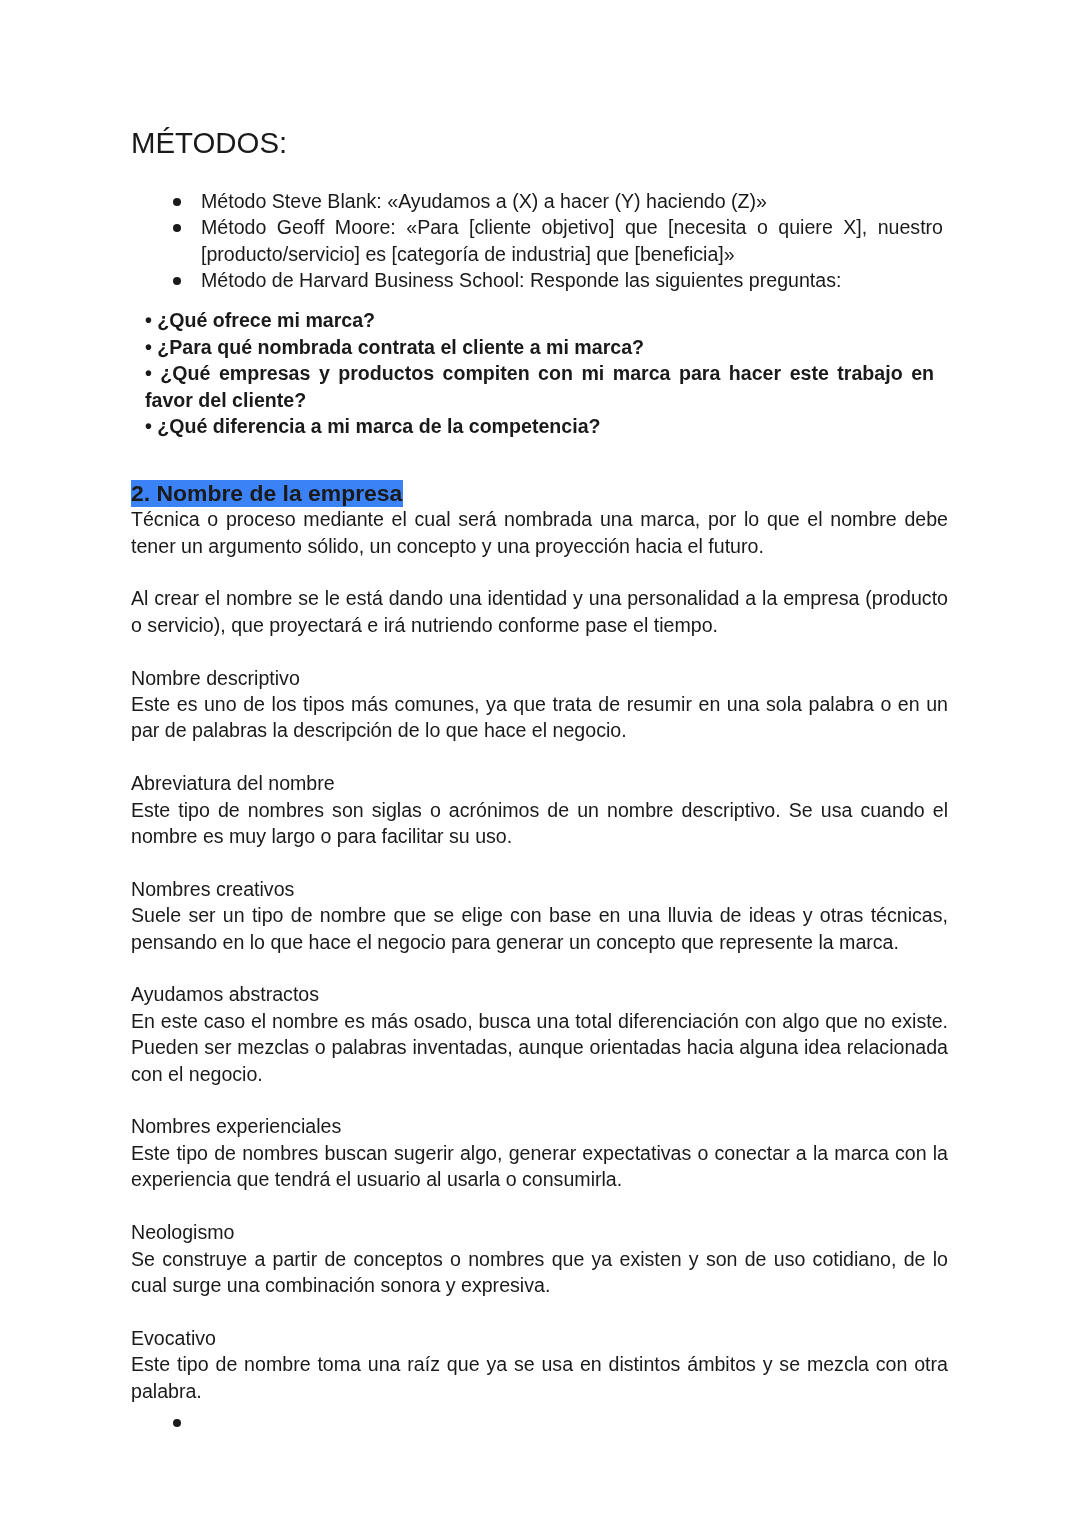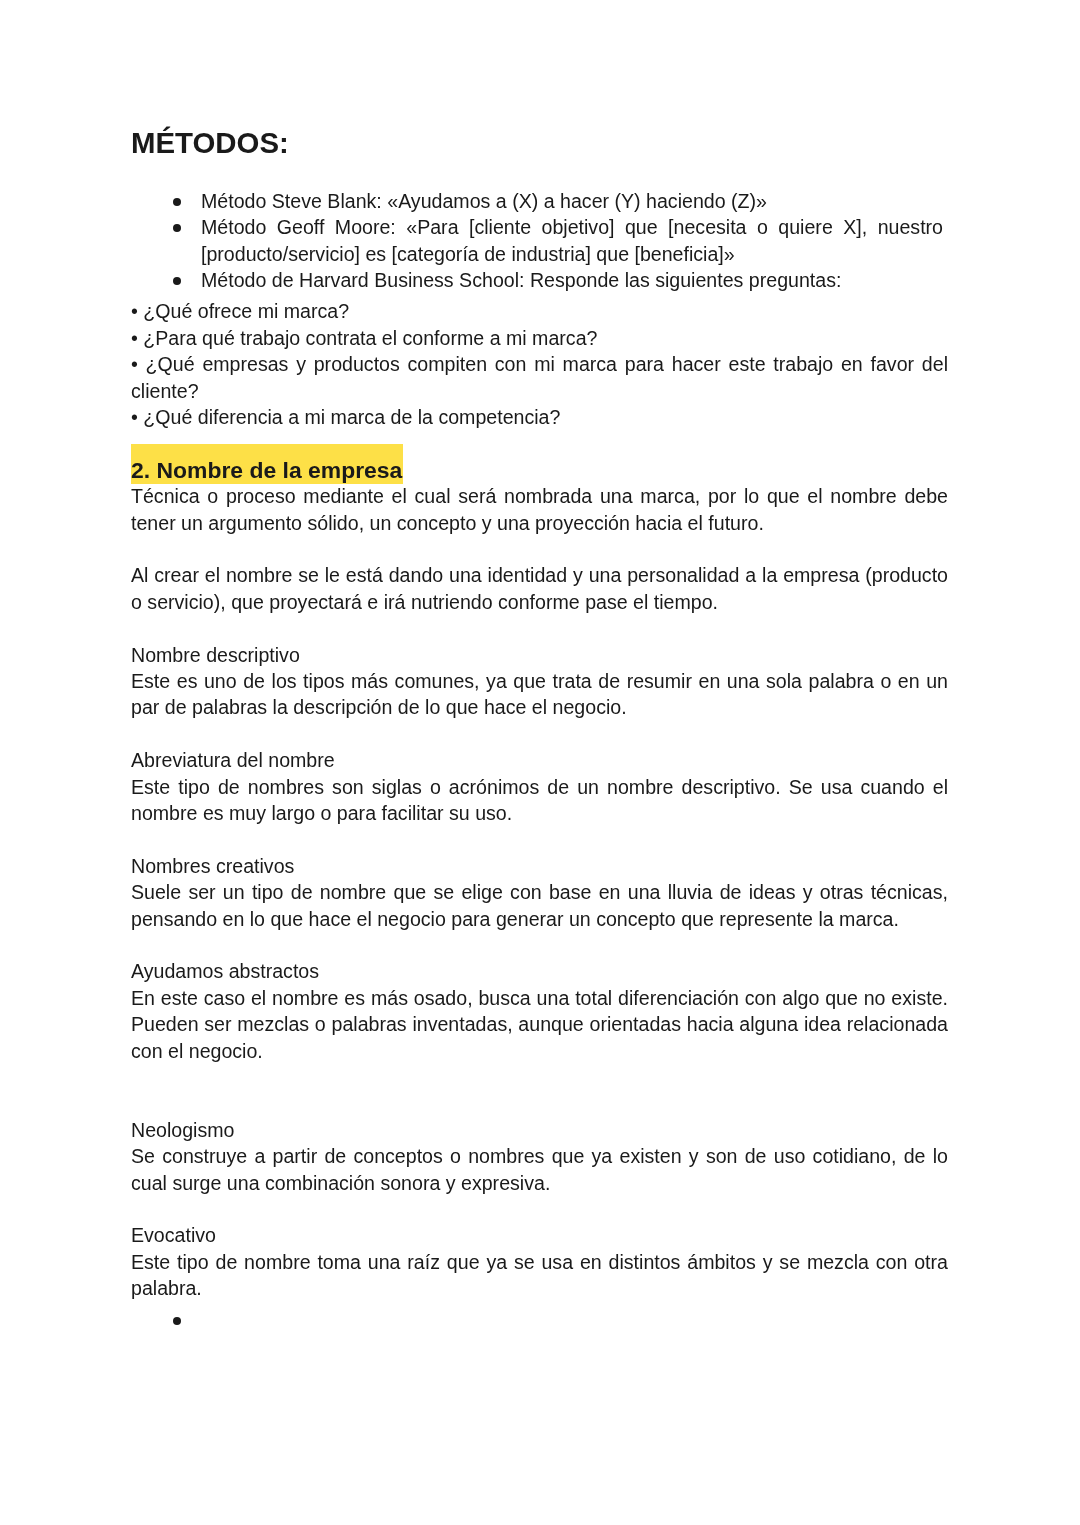--- a/index.html
+++ b/index.html
@@ -17,21 +17,21 @@
       font-size: 19.6px;
       line-height: 26.4px;
     }
     .page {
       position: absolute;
       left: 131px;
       top: 130px;
       width: 817px;
     }
     .methods-title {
-      font-weight: bold;
+      font-weight: normal;
       margin: 0;
       height: 26.4px;
     }
     .spacer { height: 26.4px; }
     .bullets {
       list-style: none;
       margin: 5px;
       padding: 0;
     }
     .bullets li {
@@ -42,32 +42,32 @@
     }
     .bullets li .dot {
       position: absolute;
       left: 37px;
       top: 10px;
       width: 8px;
       height: 8px;
       border-radius: 50%;
       background: #1a1a1a;
     }
-    .q-list { margin: 0; padding: 0; list-style: none; }
+    .q-list { margin: 14px; padding: 0; list-style: none; font-weight: bold; }
     .q-list li {
       text-align: justify;
       text-align-last: left;
     }
     .section-heading {
       font-weight: bold;
       margin: 0;
     }
     .section-heading .hl {
-      background: #fde047;
-      padding: 13px 1px 1px 0;
+      background: #3b82f6;
+      padding: 0 1px 1px 0;
     }
     p {
       margin: 0;
       text-align: justify;
       text-align-last: left;
     }
     .sub-heading {
       font-weight: normal;
       margin: 0;
     }
@@ -91,21 +91,21 @@
       <span>Método Geoff Moore: «Para [cliente objetivo] que [necesita o quiere X], nuestro [producto/servicio] es [categoría de industria] que [beneficia]»</span>
     </li>
     <li>
       <span class="dot"></span>
       <span>Método de Harvard Business School: Responde las siguientes preguntas:</span>
     </li>
   </ul>
 
   <ul class="q-list">
     <li>• ¿Qué ofrece mi marca?</li>
-    <li>• ¿Para qué trabajo contrata el conforme a mi marca?</li>
+    <li>• ¿Para qué nombrada contrata el cliente a mi marca?</li>
     <li>• ¿Qué empresas y productos compiten con mi marca para hacer este trabajo en favor del cliente?</li>
     <li>• ¿Qué diferencia a mi marca de la competencia?</li>
   </ul>
 
   <div class="spacer"></div>
 
   <h3 class="section-heading">
     <span class="hl">2. Nombre de la empresa</span>
   </h3>
   <p>Técnica o proceso mediante el cual será nombrada una marca, por lo que el nombre debe tener un argumento sólido, un concepto y una proyección hacia el futuro.</p>
@@ -130,20 +130,24 @@
     <p>Suele ser un tipo de nombre que se elige con base en una lluvia de ideas y otras técnicas, pensando en lo que hace el negocio para generar un concepto que represente la marca.</p>
   </div>
   <div class="spacer"></div>
 
   <div class="block">
     <h4 class="sub-heading">Ayudamos abstractos</h4>
     <p>En este caso el nombre es más osado, busca una total diferenciación con algo que no existe. Pueden ser mezclas o palabras inventadas, aunque orientadas hacia alguna idea relacionada con el negocio.</p>
   </div>
   <div class="spacer"></div>
 
+  <div class="block">
+    <h4 class="sub-heading">Nombres experienciales</h4>
+    <p>Este tipo de nombres buscan sugerir algo, generar expectativas o conectar a la marca con la experiencia que tendrá el usuario al usarla o consumirla.</p>
+  </div>
   <div class="spacer"></div>
 
   <div class="block">
     <h4 class="sub-heading">Neologismo</h4>
     <p>Se construye a partir de conceptos o nombres que ya existen y son de uso cotidiano, de lo cual surge una combinación sonora y expresiva.</p>
   </div>
   <div class="spacer"></div>
 
   <div class="block">
     <h4 class="sub-heading">Evocativo</h4>

